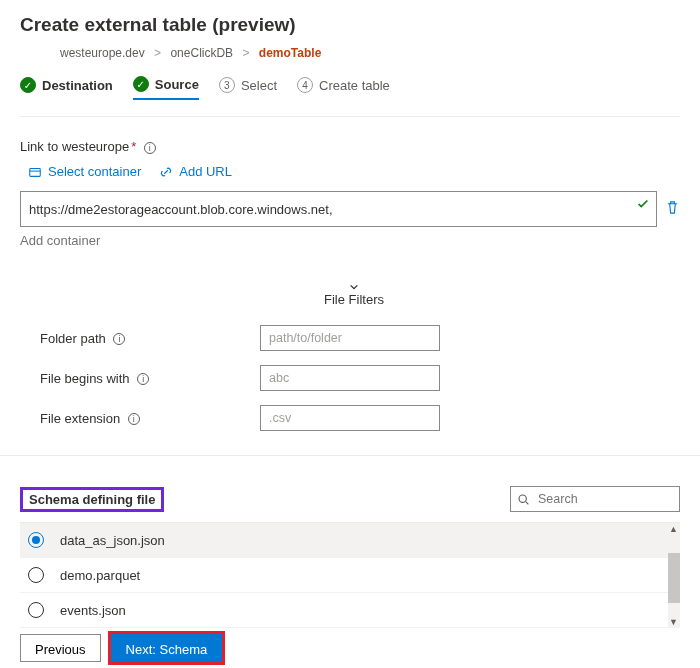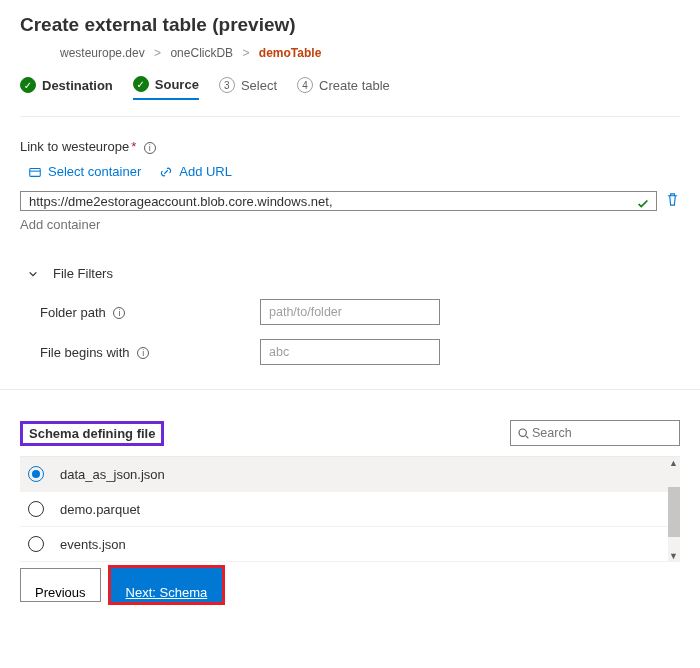--- a/index.html
+++ b/index.html
@@ -80,36 +80,36 @@
     color:#0078d4; font-size:13px; cursor:pointer;
     display:flex; align-items:center; gap:6px;
   }
   .icon-sm { width:14px; height:14px; display:inline-block; }
 
   .url-row {
     display:flex; align-items:center; gap:8px; margin-bottom:6px;
   }
   .url-input {
     flex:1; position:relative;
-    border:1px solid #8a8886; height:20px;
+    border:1px solid #8a8886; height:36px;
     display:flex; align-items:center; padding:0 28px 0 8px;
     font-size:13px; color:#323130;
   }
   .url-check {
     position:absolute; right:6px; top:5px; color:#107c10;
   }
   .delete-btn { color:#0078d4; cursor:pointer; }
 
   .add-link { color:#737373; font-size:13px; cursor:pointer; }
 
   .filters {
     margin-top: 34px;
     padding: 0 0 0 8px;
   }
-  .filters-header { display:flex; align-items:center; gap:15px; cursor:pointer; margin-bottom:18px;}
+  .filters-header { display:flex; align-items:center; gap:0; cursor:pointer; margin-bottom:18px;flex-direction:column;}
   .chevron {
     display:inline-block; width:10px;height:10px;
     transform: rotate(0deg);
   }
   .field-row {
     display:flex; align-items:center; margin: 14px 0 14px 12px;
   }
   .field-label { width: 220px; font-size:13px; color:#323130; }
   .text-input {
     width: 180px; height:26px; border:1px solid #8a8886;
@@ -121,21 +121,21 @@
 
   .schema-header-row {
     display:flex; align-items:center; justify-content:space-between;
     margin: 30px 0 10px 0;
   }
   .highlight-box {
     border:3px solid #6d28d9; padding:2px 6px; font-weight:600;
   }
   .search-box {
     border:1px solid #8a8886; height:26px; width:170px;
-    display:flex; align-items:center; padding:0 6px; 
+    display:flex; align-items:center; padding:0 6px; gap:6px;
     color:#605e5c; font-size:12.5px;
   }
   .search-box input { border:none; outline:none; width: 120px; font-size:12.5px; }
 
   .file-list {
     border-top:1px solid #edebe9;
     position:relative;
   }
   .file-row {
     display:flex; align-items:center; gap:16px;
@@ -156,25 +156,25 @@
   }
   .scroll-thumb { position:absolute; right:0; top:30px; height:50px; width:12px; background:#c8c6c4; }
   .scroll-arrow { position:absolute; right:2px; font-size:9px; color:#605e5c; }
 
   
   .footer {
     display:flex; gap:10px;
     padding: 6px 20px 10px 20px;
   }
   .btn {
-    height:28px; padding:16px 14px; font-size:13px; cursor:pointer;
+    height:28px; padding:7px 14px; font-size:13px; cursor:pointer;
     border:1px solid #8a8886; background:#fff;
   }
   .btn.primary { background:#0078d4; border-color:#0078d4; color:#fff; }
-  .btn.highlight { outline:3px solid #e3202a; outline-offset:0;text-decoration:underline; }
+  .btn.highlight { outline:3px solid #e3202a; outline-offset:0; }
 </style>
 </head>
 <body>
 
 <div class="page">
   <div class="title">Create external table (preview)</div>
 
   <div class="breadcrumbs">
     <span>westeurope.dev</span>
     <span class="sep">&gt;</span>
@@ -252,20 +252,27 @@
       </div>
       <input class="text-input" placeholder="path/to/folder" style="">
     </div>
     <div class="field-row">
       <div class="field-label">
         <span>File begins with</span>
         <span class="info-icon">i</span>
       </div>
       <input class="text-input" placeholder="abc" style="">
     </div>
+    <div class="field-row">
+      <div class="field-label">
+        <span>File extension</span>
+        <span class="info-icon">i</span>
+      </div>
+      <input class="text-input" placeholder=".csv" style="">
+    </div>
   </div>
 
   <div class="divider"></div>
 
   <div class="schema-header-row">
     <span class="highlight-box">Schema defining file</span>
     <div class="search-box">
       <svg width="13" height="13" viewBox="0 0 16 16" fill="none" stroke="#605e5c" stroke-width="1.4">
           <circle cx="7" cy="7" r="4.5"></circle>
           <path d="M11 11l3 3"></path>

